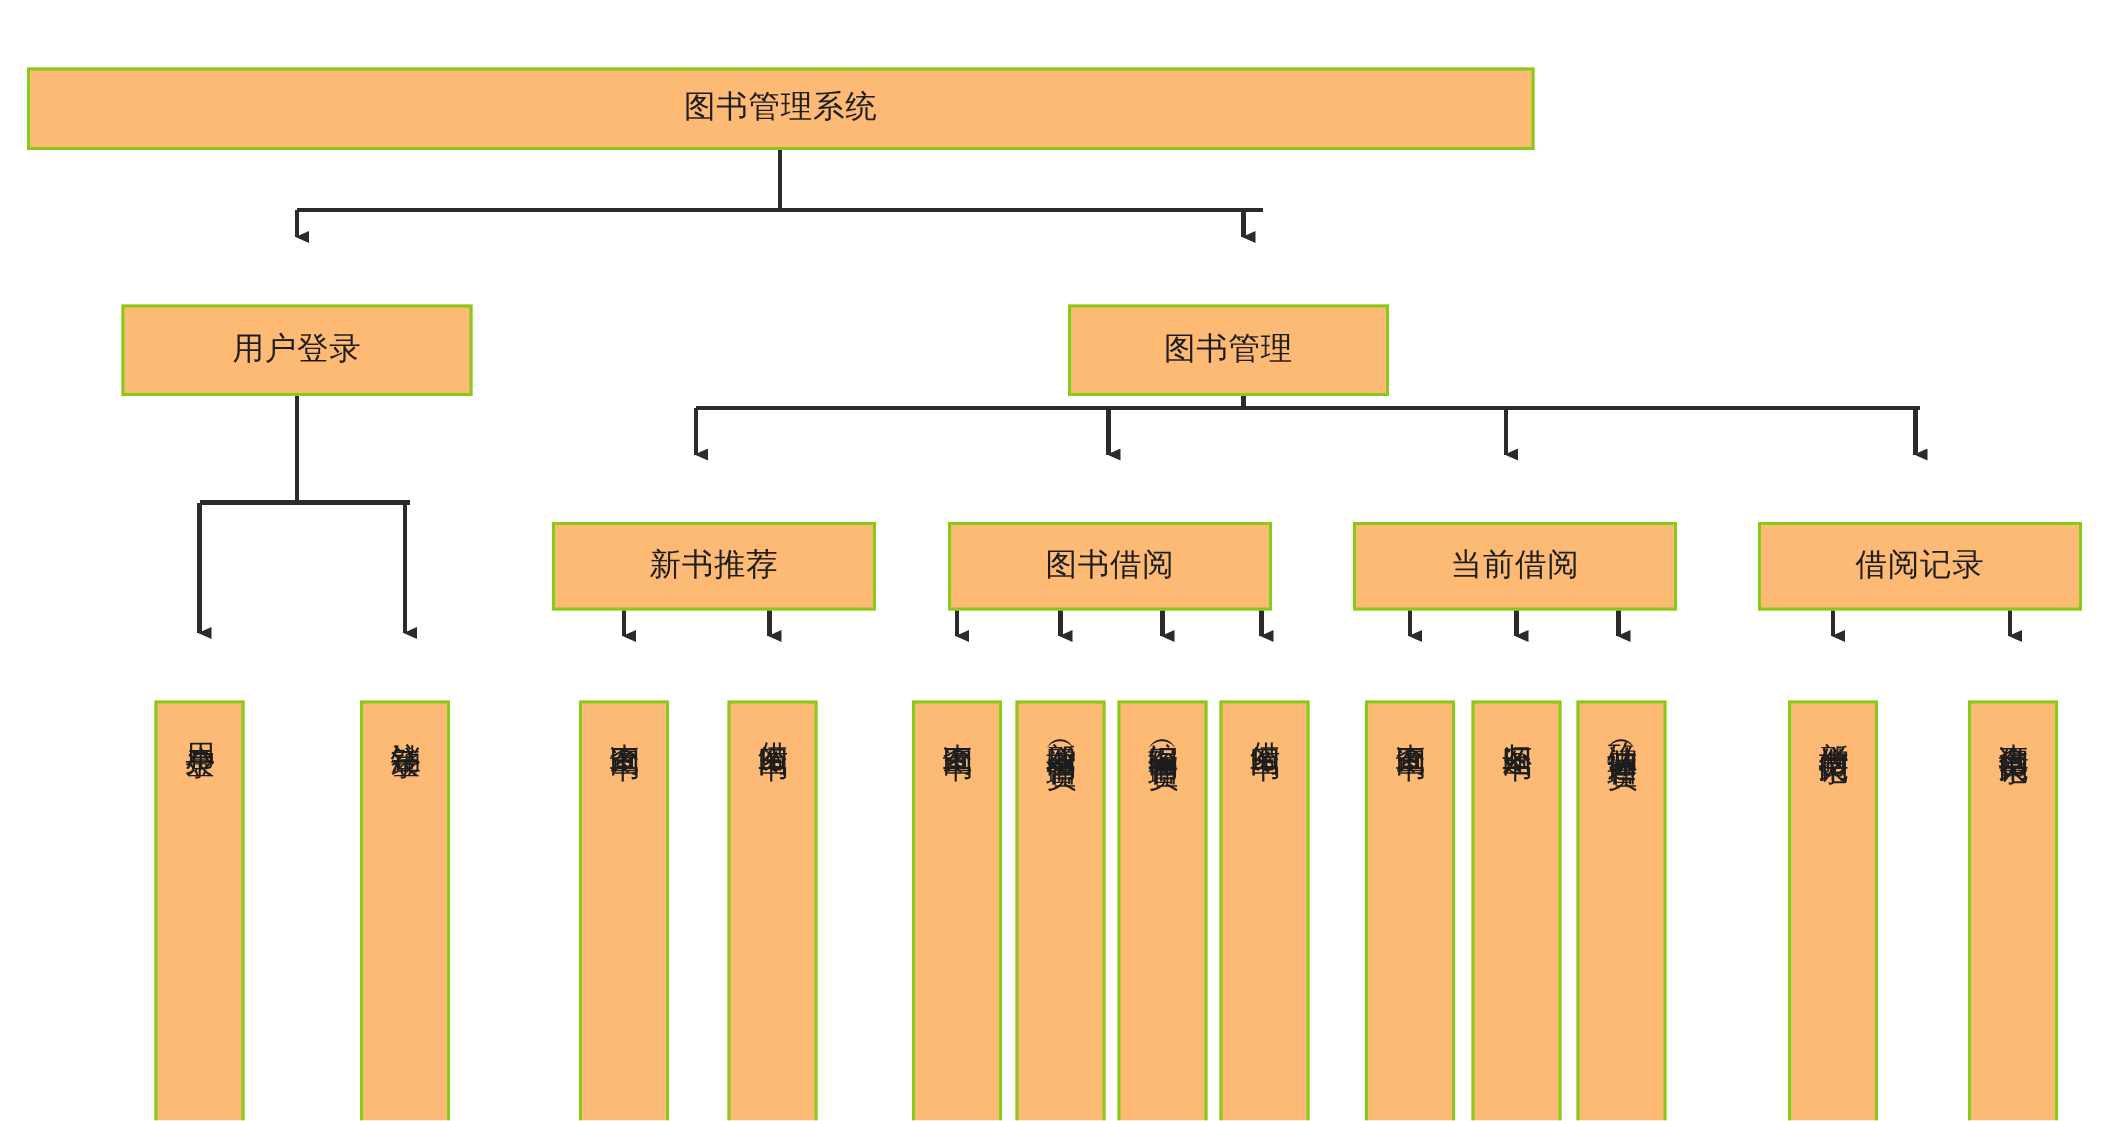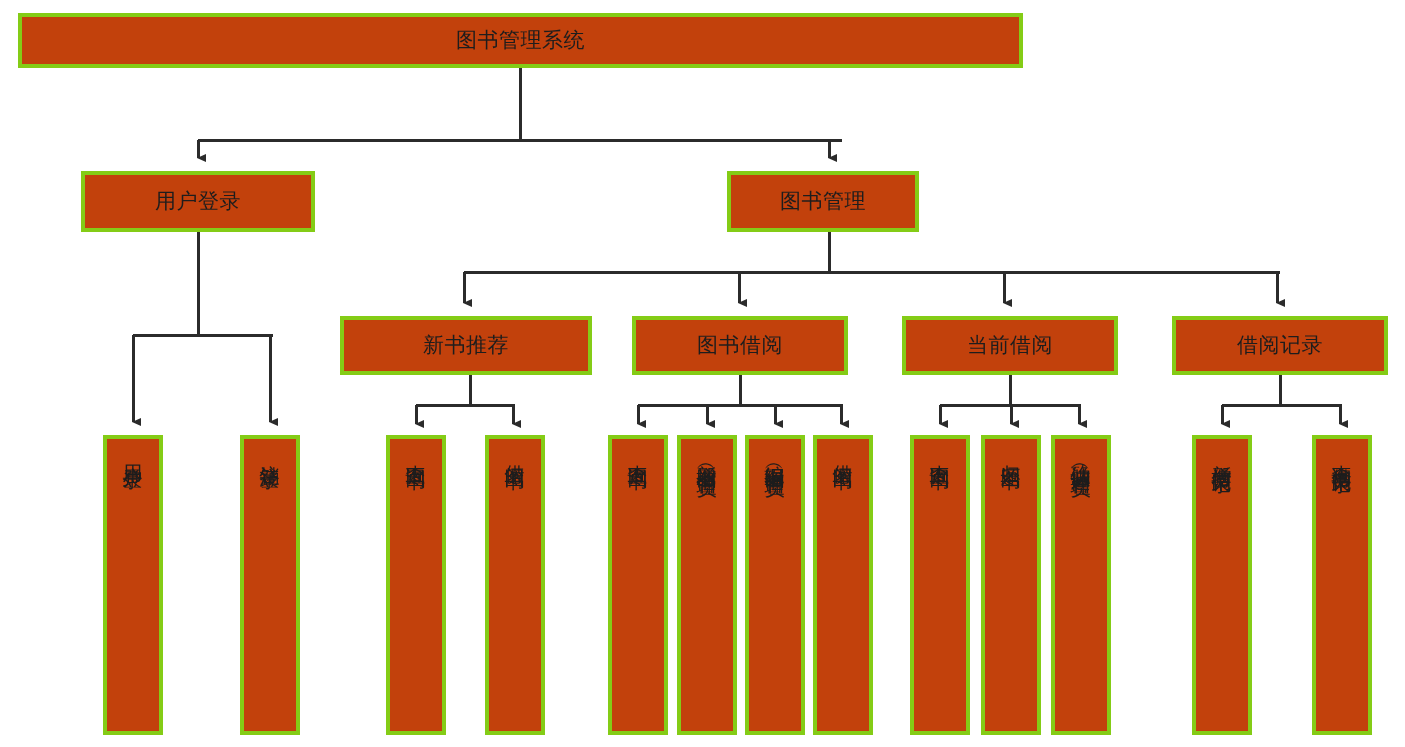--- a/index.html
+++ b/index.html
@@ -20,26 +20,27 @@
   #diagram-svg {
     position: absolute;
     left: 0;
     top: 0;
     width: 1405px;
     height: 747px;
   }
   .node {
     position: absolute;
     box-sizing: border-box;
-    background: #c2410c;
-    border: 4px solid #84cc16;
+    background: #fdba74;
+    border: 2px solid #84cc16;
     display: flex;
     align-items: center;
     justify-content: center;
     overflow: hidden;
+    margin-top: 32px;
   }
   .node-label {
     font-size: 21px;
     color: #1d1d1d;
     line-height: 1.15;
     letter-spacing: 0.5px;
     white-space: nowrap;
   }
   .node.leaf {
     align-items: flex-start;
@@ -118,25 +119,25 @@
     </g>
   </svg>
 
   <div class="node" style="left:18px; top:13px; width:1005px; height:55px;">
     <span class="node-label">图书管理系统</span>
   </div>
 
   <div class="node" style="left:81px; top:171px; width:234px; height:61px;">
     <span class="node-label">用户登录</span>
   </div>
-  <div class="node" style="left:727px; top:171px; width:192px; height:61px;">
+  <div class="node" style="left:712px; top:171px; width:214px; height:61px;">
     <span class="node-label">图书管理</span>
   </div>
 
-  <div class="node" style="left:340px; top:316px; width:252px; height:59px;">
+  <div class="node" style="left:368px; top:316px; width:216px; height:59px;">
     <span class="node-label">新书推荐</span>
   </div>
   <div class="node" style="left:632px; top:316px; width:216px; height:59px;align-items:center;">
     <span class="node-label">图书借阅</span>
   </div>
   <div class="node" style="left:902px; top:316px; width:216px; height:59px;">
     <span class="node-label">当前借阅</span>
   </div>
   <div class="node" style="left:1172px; top:316px; width:216px; height:59px;justify-content:center;">
     <span class="node-label">借阅记录</span>

